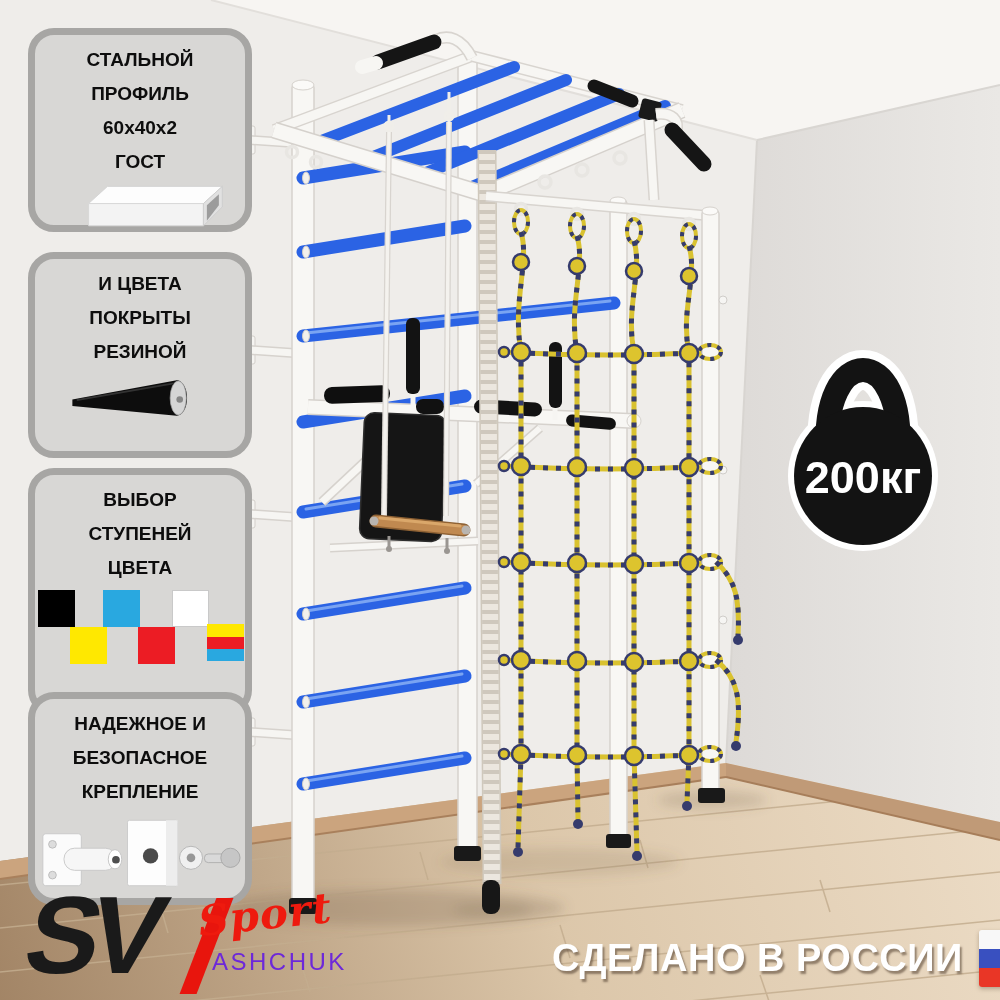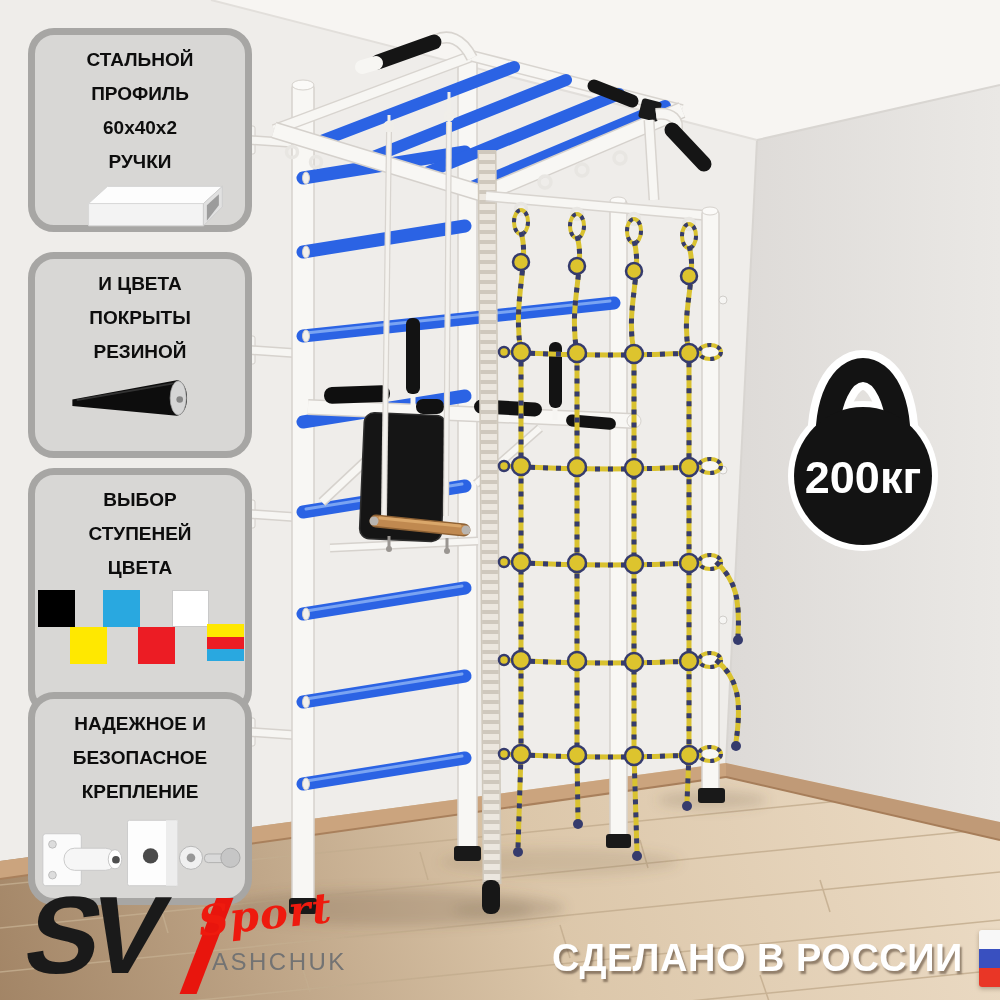--- a/index.html
+++ b/index.html
@@ -31,21 +31,21 @@
   
   .logo{position:absolute;left:26px;top:888px;width:300px;height:112px;}
   .logo-sv{position:absolute;left:2px;top:-8px;font-size:110px;line-height:1;
            font-weight:bold;letter-spacing:-10px;color:#1a1a1a;
            transform:skewX(-12deg);}
   .logo-slash{position:absolute;left:172px;top:10px;width:17px;height:96px;
               background:#e8150d;transform:skewX(-21deg);}
   .logo-script{position:absolute;left:172px;top:2px;font-family:"DejaVu Serif",serif;
                font-style:italic;font-weight:bold;font-size:42px;color:#ee1a0e;
                transform:rotate(-6deg);letter-spacing:1px;}
-  .logo-rest{position:absolute;left:186px;top:60px;font-size:24px;color:#737373;
+  .logo-rest{position:absolute;left:186px;top:60px;font-size:24px;color:#6d28d9;
              letter-spacing:2.5px;}
 </style>
 </head>
 <body>
 
 <div class="stage">
 
   <svg class="scene-svg" viewBox="0 0 1000 1000">
     <defs>
       <linearGradient id="floorGrad" gradientUnits="userSpaceOnUse" x1="1000" y1="760" x2="0" y2="1080">
@@ -359,21 +359,21 @@
           <circle cx="504" cy="660" r="5"></circle>
           <circle cx="504" cy="754" r="5"></circle>
       </g>
     </g>
   </svg>
 
   <div class="badge" style="top:28px;height:204px;">
     <div class="badge-line">СТАЛЬНОЙ</div>
     <div class="badge-line">ПРОФИЛЬ</div>
     <div class="badge-line">60х40х2</div>
-    <div class="badge-line">РУЧКИ</div>
+    <div class="badge-line">ГОСТ</div>
     <svg class="badge-icon" width="200" height="48" viewBox="0 0 200 56">
       <polygon points="40,24 62,4 196,4 174,24" fill="#fdfdfd" stroke="#d2d2d2"></polygon>
       <polygon points="40,24 174,24 174,50 40,50" fill="#f3f3f3" stroke="#d6d6d6"></polygon>
       <polygon points="174,24 196,4 196,28 174,50" fill="#e1e1e1" stroke="#cccccc"></polygon>
       <polygon points="178,26 192,13 192,26 178,44" fill="#9c9c9c"></polygon>
     </svg>
   </div>
 
   <div class="badge" style="top:252px;height:206px;">
     <div class="badge-line">И ЦВЕТА</div>

